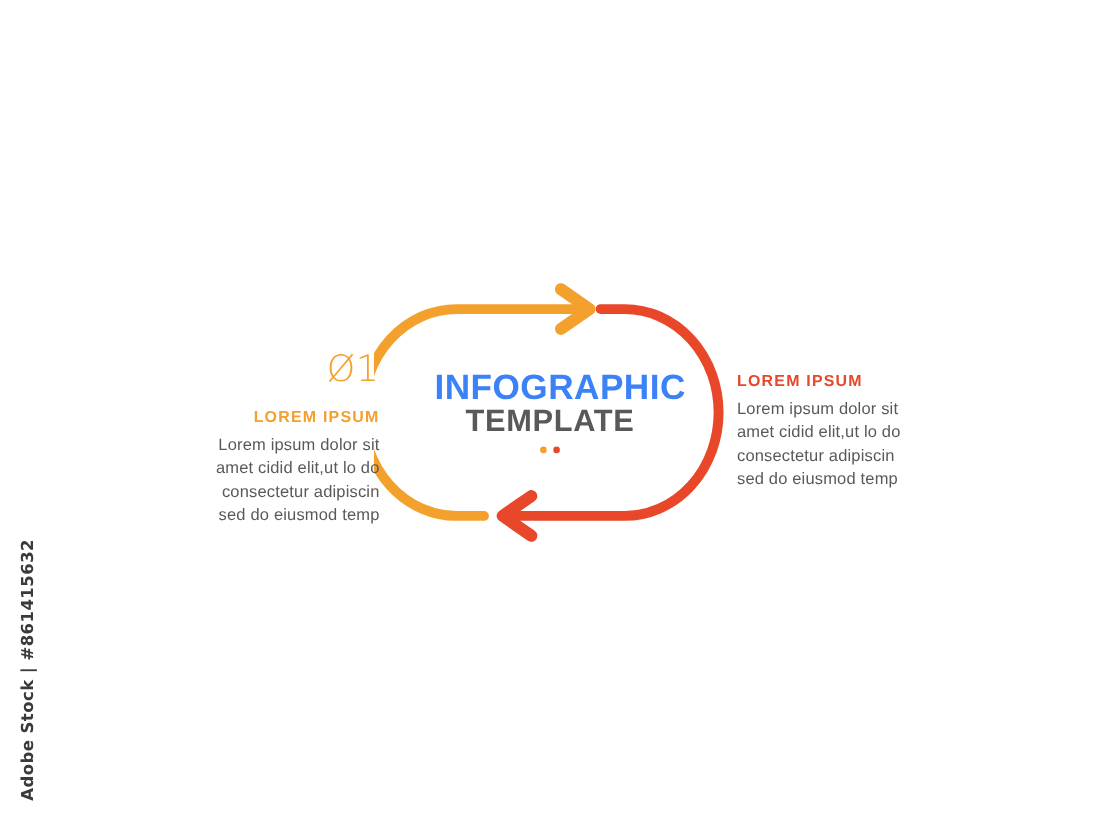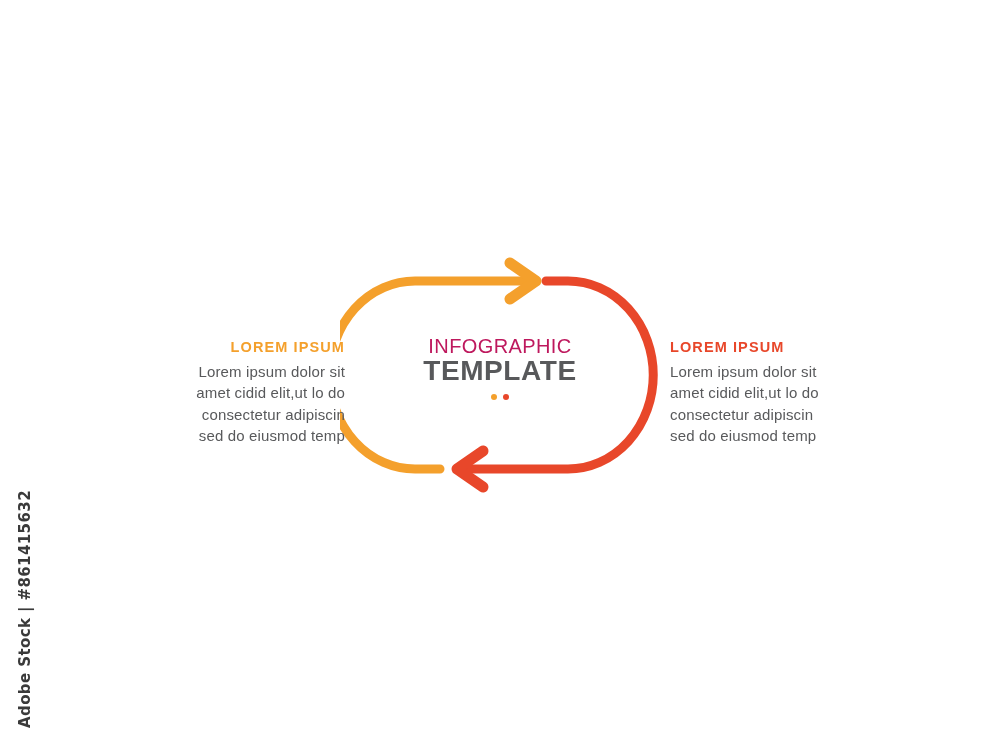--- a/index.html
+++ b/index.html
@@ -44,24 +44,24 @@
     position: absolute;
     left: 395px;
     top: 336px;
     width: 210px;
     text-align: center;
     line-height: 1.0;
     user-select: none;
   }
   .title-line1 {
     display: block;
-    font-size: 20px;
-    font-weight: normal;
+    font-size: 32px;
+    font-weight: bold;
     letter-spacing: 0.4px;
-    color: #be185d;
+    color: #3b82f6;
   }
   .title-line2 {
     display: block;
     font-size: 28px;
     font-weight: bold;
     letter-spacing: 0.6px;
     color: #58595b;
     margin-top: 1px;
   }
   .title-dots {
@@ -157,20 +157,21 @@
   <div class="center-title">
     <span class="title-line1">INFOGRAPHIC</span>
     <span class="title-line2">TEMPLATE</span>
     <span class="title-dots">
       <span class="dot" style="background:#F4A02C"></span>
       <span class="dot" style="background:#E8472A"></span>
     </span>
   </div>
 
   <div class="step step-left">
+    <div class="step-number" style="color:#F4A02C">Ø1</div>
     <div class="step-heading" style="color:#F4A02C">LOREM IPSUM</div>
     <div class="step-body">
       <span>Lorem ipsum dolor sit</span>
       <span>amet cidid elit,ut lo do</span>
       <span>consectetur adipiscin</span>
       <span>sed do eiusmod temp</span>
     </div>
   </div>
 
   <div class="step step-right">

